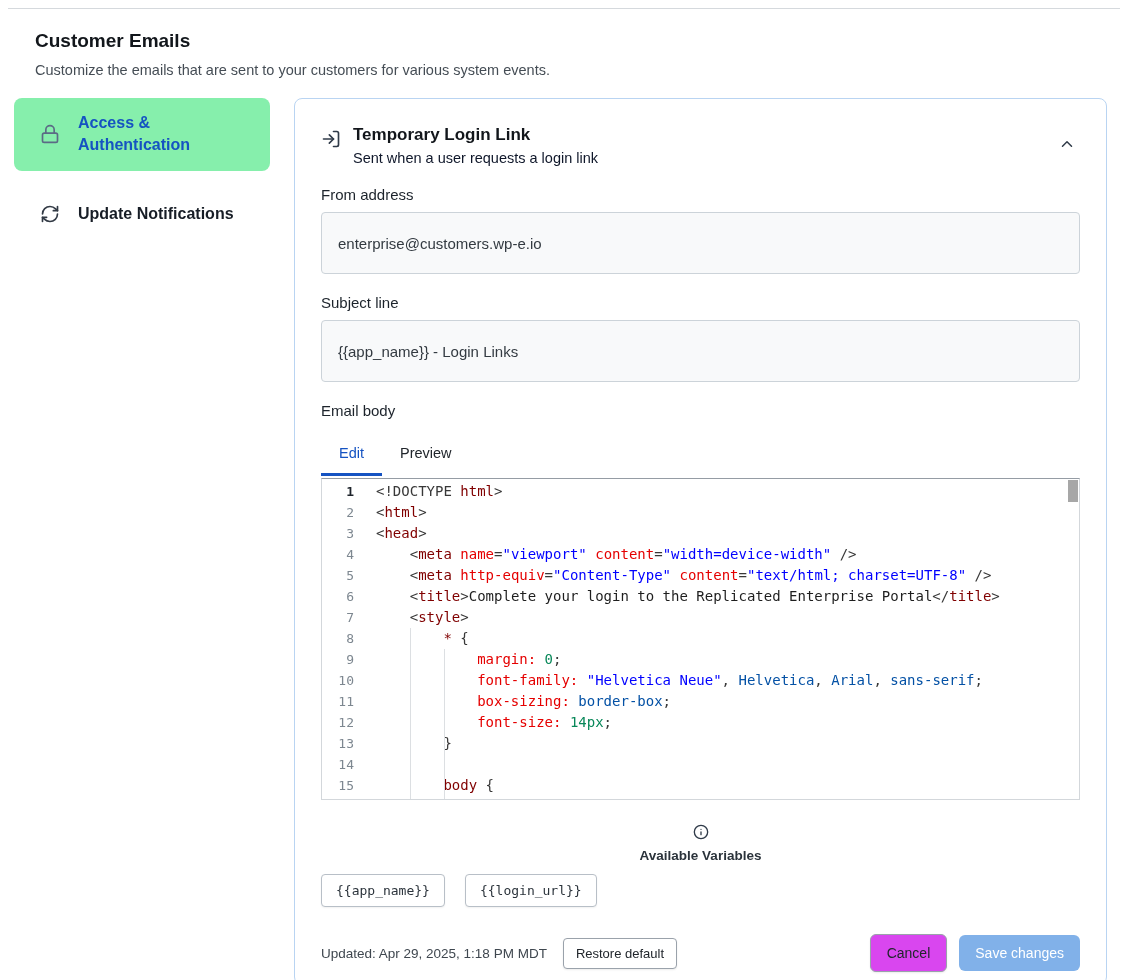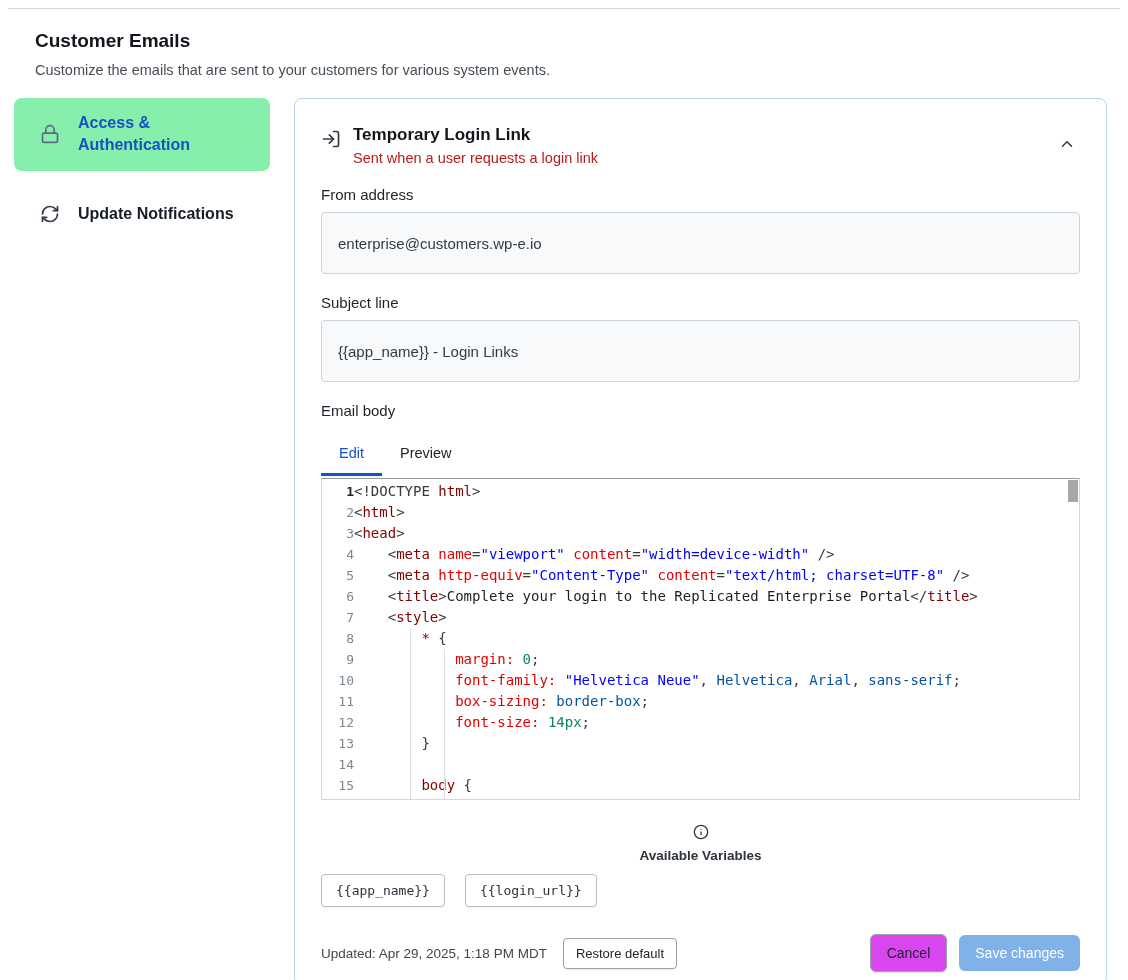--- a/index.html
+++ b/index.html
@@ -27,21 +27,21 @@
   .side-item .icon { display:flex; align-items:center; flex-shrink:0; }
   .side-label { max-width:176px; }
 
   
   .panel { flex:1; border:1px solid #b9d4f2; border-radius:8px; background:#fff; padding:26px 26px 12px 26px; }
 
   .panel-header { display:flex; align-items:flex-start; gap:12px; }
   .panel-header .hicon { margin-top:4px; display:flex; }
   .panel-titles { flex:1; }
   .panel-title { font-size:17px; font-weight:700; color:#12161b; }
-  .panel-subtitle { margin-top:5px; font-size:14.5px; color:#b91c1c; }
+  .panel-subtitle { margin-top:5px; font-size:14.5px; color:#0f172a; }
   .chevron-btn { background:none; border:none; cursor:pointer; padding:4px; margin-top:6px; display:flex; }
 
   
   .field-label { display:block; margin-top:20px; font-size:15px; font-weight:400; color:#1c232b; }
   .text-input { display:block; width:100%; height:62px; margin-top:9px; background:#f8f9fa;
     border:1px solid #ccd3d9; border-radius:4px; padding:0 16px; font-size:15px; color:#333a41;
     font-family:"Liberation Sans", sans-serif; }
 
   
   .tabs { display:flex; margin-top:14px; margin-bottom:2px; }
@@ -49,21 +49,21 @@
     border-bottom:3px solid transparent; }
   .tab.active { color:#1553c2; border-bottom-color:#1553c2; }
 
   
   .editor { position:relative; height:322px; overflow:hidden; background:#fff;
     border:1px solid #d3d7db; border-top-color:#959ca4;
     font-family:"DejaVu Sans Mono", monospace; font-size:14px; line-height:21px; padding-top:2px; }
   .code-line { display:flex; height:21px; white-space:pre; }
   .line-num { width:32px; text-align:right; color:#7d8790; flex-shrink:0; user-select:none; font-size:13px; }
   .line-num.current { color:#1e242b; font-weight:700; }
-  .code-text { white-space:pre; }
+  .code-text { margin-left:22px; white-space:pre; }
   .tok-p{color:#383838} .tok-g{color:#800000} .tok-a{color:#e50000} .tok-s{color:#0000ff}
   .tok-v{color:#0451a5} .tok-n{color:#09885a} .tok-x{color:#1e1e1e}
   .indent-guide { position:absolute; width:1px; background:#dcdfe2; bottom:0; }
   .indent-guide.g1 { left:88px; top:149px; }
   .indent-guide.g2 { left:122px; top:170px; }
   .scroll-thumb { position:absolute; top:1px; right:1px; width:10px; height:22px; background:#8a8a8a; opacity:.75; }
 
   
   .vars-head { display:flex; align-items:center; gap:8px; margin-top:24px;flex-direction:column; }
   .vars-label { font-size:13.5px; font-weight:600; color:#2b333b; }

